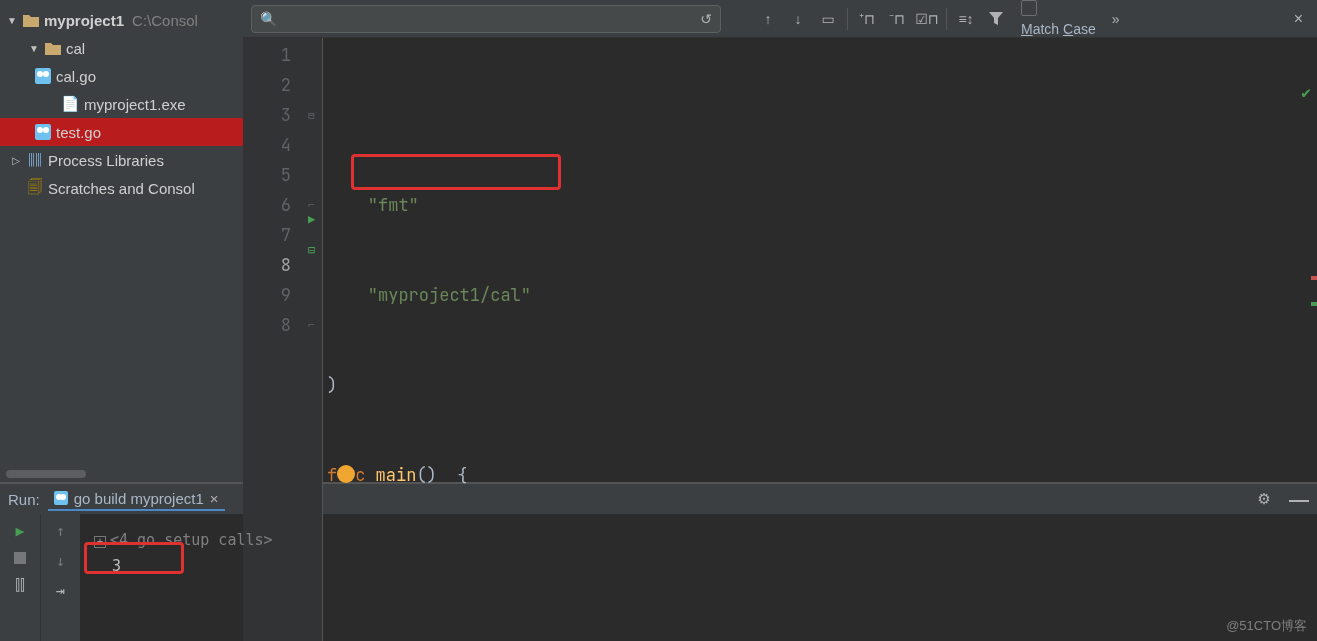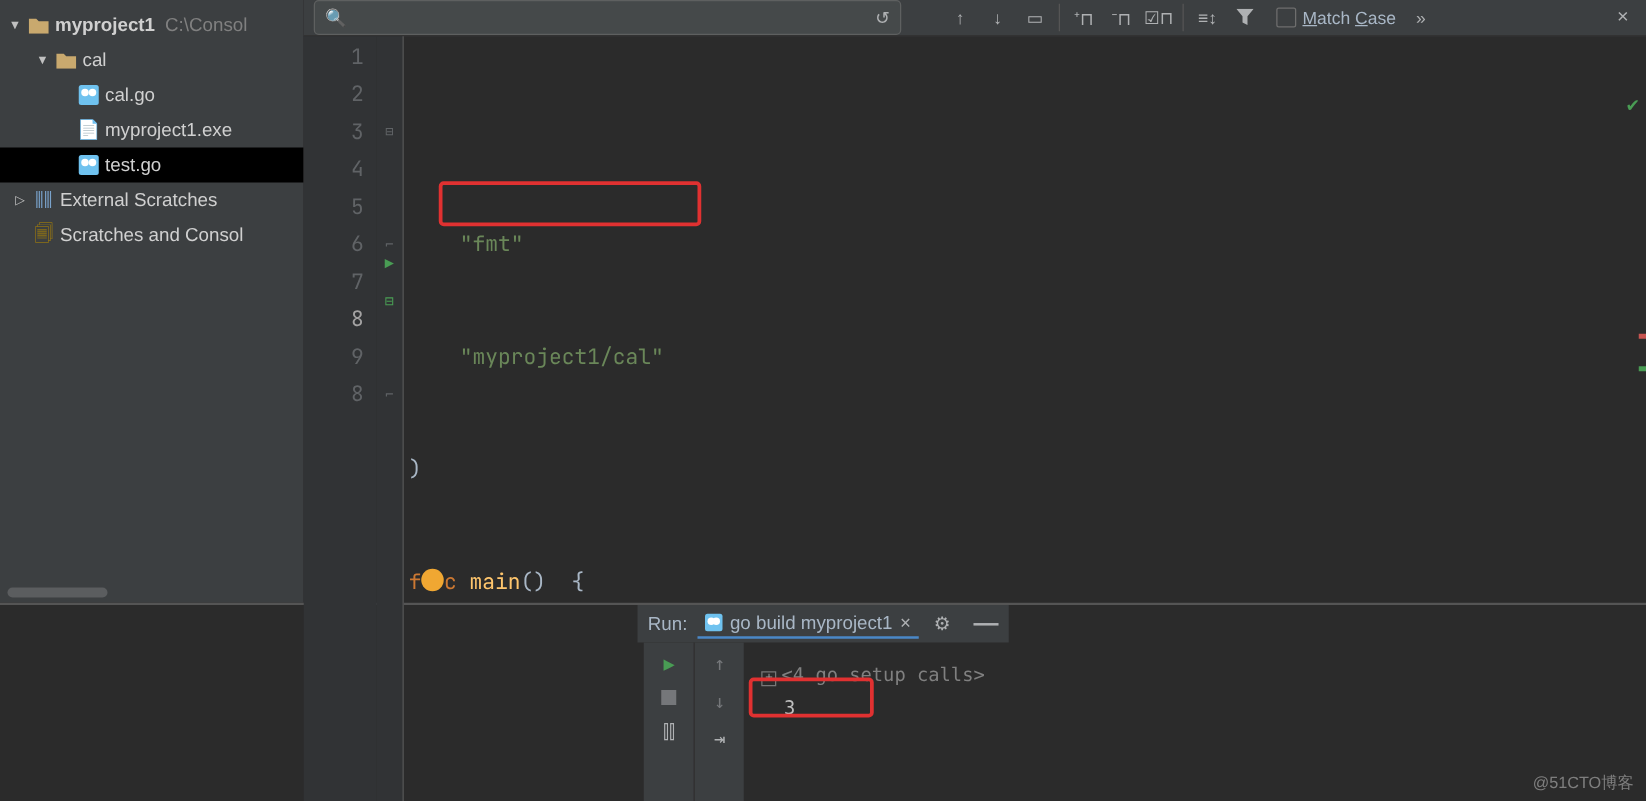--- a/index.html
+++ b/index.html
@@ -6,39 +6,39 @@
   body { font-family: "Segoe UI", Arial, sans-serif; font-size:14px; background:#2b2b2b; color:#a9b7c6; width:1317px; height:641px; overflow:hidden; position:relative; }
   
   .app { display:flex; flex-direction:column; height:100%; }
   .top-pane { display:flex; height:482px; }
   
   
   .tree { width:243px; background:#3c3f41; padding-top:6px; overflow:hidden; position:relative;}
   .tree-row { display:flex; align-items:center; height:28px; padding-left:6px; gap:4px; font-size:15px; color:#d0d0d0; }
   .tree-row .exp { width:12px; text-align:center; color:#c0c0c0; font-size:10px;}
   .tree-row .icon { width:18px; height:18px; display:flex; align-items:center; justify-content:center;}
-  .tree-row.selected { background:#000000; }
+  .tree-row.selected { background:#b91c1c; }
   .indent1 { padding-left:28px;}
-  .indent2 { padding-left:62px;}
+  .indent2 { padding-left:34px;}
   .indentA { padding-left:10px;}
   .dim { color:#808080; margin-left:4px;}
   .folder-ico svg {fill:#c9a96e;}
   .go-ico { width:16px;height:16px; background:#6fc2ef; border-radius:2px; position:relative;}
   .go-ico:before{content:""; position:absolute; width:6px;height:6px;background:#fff;border-radius:50%;top:3px;left:2px;}
   .go-ico:after{content:""; position:absolute; width:6px;height:6px;background:#fff;border-radius:50%;top:3px;right:2px;}
   .scrollbar-tree{position:absolute;bottom:4px;left:6px;width:80px;height:8px;background:#5b5d5f;border-radius:4px;}
   
   
   .editor { flex:1; background:#2b2b2b; display:flex; flex-direction:column; position:relative;}
   .find-bar { height:38px; background:#3c3f41; display:flex; align-items:center; padding:0 8px; gap:8px; border-bottom:1px solid #323232;}
   .search-box { display:flex; align-items:center; background:#45494a; border:1px solid #5e6060; border-radius:4px; height:28px; width:470px; padding:0 8px; gap:6px;}
   .search-box input{ background:none;border:none;outline:none;color:#bbb;flex:1;font-size:14px;}
   .tb-icon { width:22px; height:22px; display:flex; align-items:center; justify-content:center; color:#afb1b3; cursor:pointer;}
   .tb-sep{width:1px;height:22px;background:#555;}
-  .match-case{display:flex;gap:5px;margin-left:6px;}
+  .match-case{display:flex;gap:5px;margin-left:6px;flex-direction:column;}
   .chk{width:16px;height:16px;border:1px solid #6e6e6e;border-radius:2px;}
   .close-x{margin-left:auto;color:#afb1b3;font-size:16px;padding:0 6px;cursor:pointer;}
   .more-arrows{color:#afb1b3;margin-left:8px;}
   
   .code-area{ flex:1; display:flex; font-family:"JetBrains Mono",Consolas,monospace; font-size:17px; line-height:30px; position:relative;}
   .gutter { width:58px; text-align:right; color:#606366; padding-right:10px; padding-top:2px; background:#313335; user-select:none;}
   .fold-col{width:22px;background:#313335;border-right:1px solid #555;padding-top:2px;color:#606366;text-align:center;font-size:11px;}
   .fold-mark{height:30px;display:flex;align-items:center;justify-content:center;}
   .code { flex:1; padding-left:4px; padding-top:2px; white-space:pre; position:relative;}
   .gut-row{height:30px;}
@@ -49,21 +49,21 @@
   .fn{color:#ffc66d;}
   .highlight-red{border:3px solid #e03131;border-radius:4px;position:absolute;pointer-events:none;}
   .bulb{display:inline-flex;width:18px;height:18px;background:#f0a732;border-radius:50%;vertical-align:middle;position:relative;top:-2px;}
   .run-gutter{color:#499c54;font-size:12px;}
   .check{position:absolute;right:6px;top:40px;color:#499c54;font-size:16px;}
   .stripe{position:absolute;right:0;width:6px;height:4px;}
   .stripe.pink{background:#c75450;top:238px;}
   .stripe.green{background:#499c54;top:264px;}
   
   
-  .run-panel{flex:1;background:#2b2b2b;display:flex;flex-direction:column;border-top:2px solid #555;align-items:center;}
+  .run-panel{flex:1;background:#2b2b2b;display:flex;flex-direction:column;border-top:2px solid #555;}
   .run-header{height:30px;background:#3c3f41;display:flex;align-items:center;padding:0 8px;gap:8px;font-size:15px;}
   .run-tab{display:flex;align-items:center;gap:6px;padding:2px 6px;border-bottom:2px solid #4a88c7;}
   .run-tab .go-ico{width:14px;height:14px;}
   .run-close{color:#afb1b3;cursor:pointer;}
   .run-header .tb-icon{margin-left:auto;}
   .run-body{flex:1;display:flex;font-family:Consolas,monospace;font-size:15px;}
   .run-tools{width:40px;background:#3c3f41;display:flex;flex-direction:column;align-items:center;padding-top:8px;gap:12px;}
   .run-tools2{width:40px;background:#3c3f41;border-left:1px solid #323232;display:flex;flex-direction:column;align-items:center;padding-top:8px;gap:12px;}
   .play{color:#499c54;}
   .stop-sq{width:12px;height:12px;background:#75777a;}
@@ -110,21 +110,21 @@
     </div>
     <div class="tree-row indent2 selected">
       <span class="icon">
             <span class="go-ico"></span>
           </span>
       <span>test.go</span>
     </div>
     <div class="tree-row indentA">
       <span class="exp">▷</span>
       <span class="icon" style="color:#7aa3cc;">⫼⫼</span>
-      <span>External Scratches</span>
+      <span>Process Libraries</span>
     </div>
     <div class="tree-row indentA">
       <span class="exp" style="visibility:hidden">▷</span>
       <span class="icon" style="color:#b58900;">🗐</span>
       <span>Scratches and Consol</span>
     </div>
     <div class="scrollbar-tree"></div>
   </div>
 
   <div class="editor">

